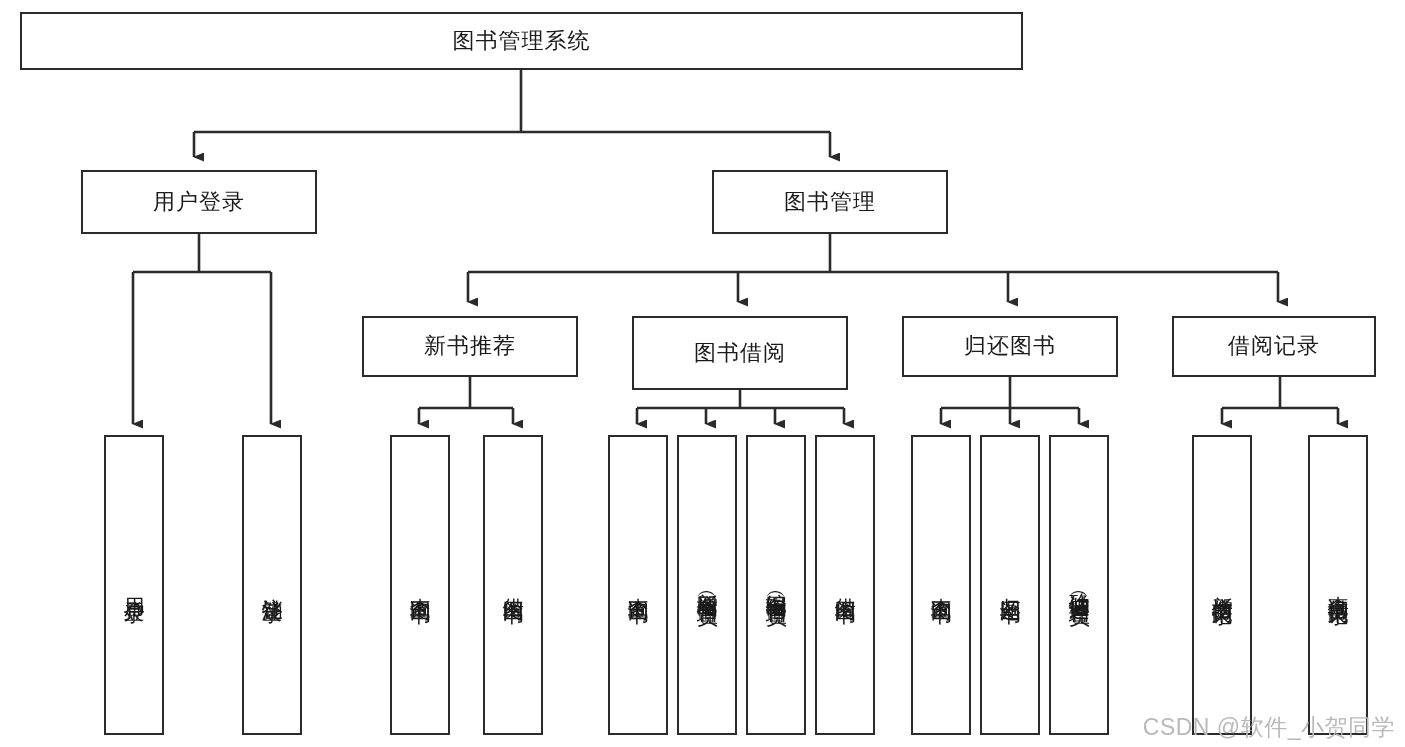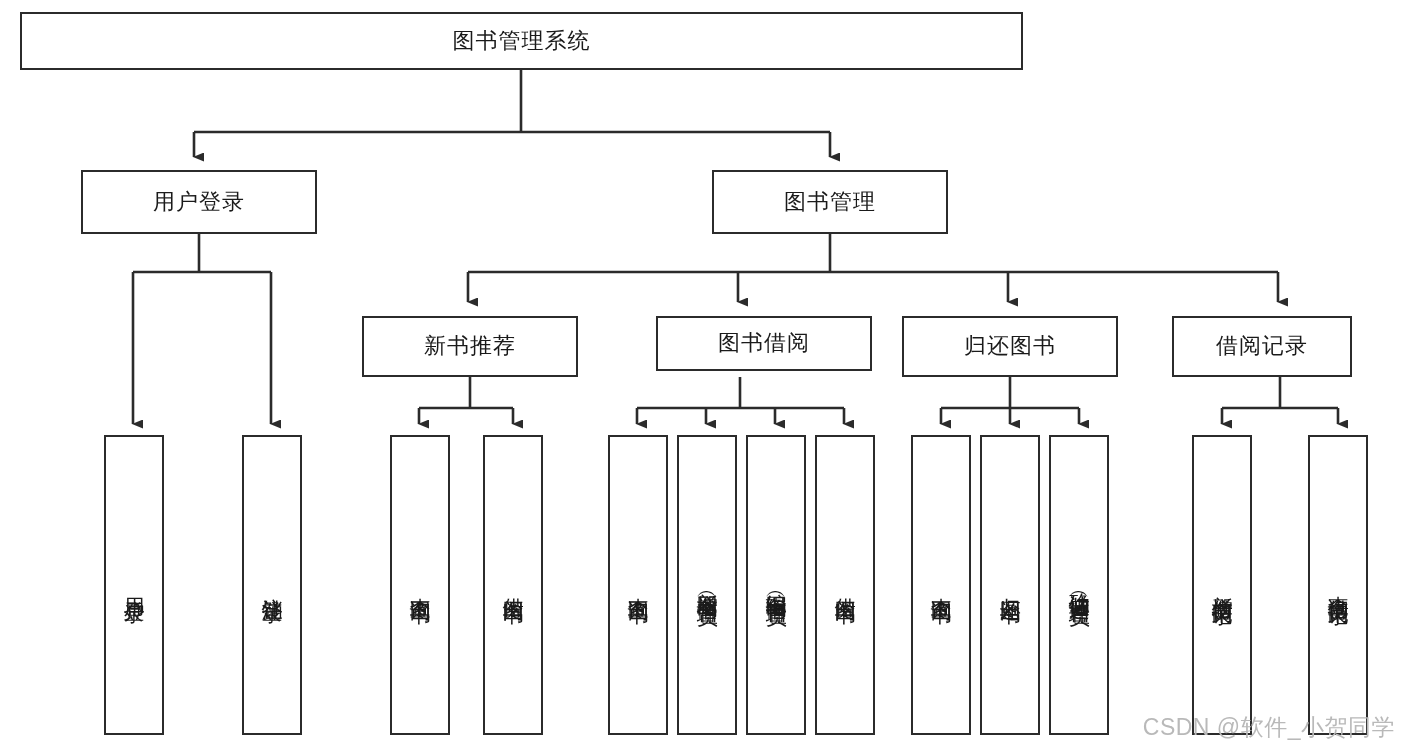--- a/index.html
+++ b/index.html
@@ -131,27 +131,27 @@
   <div class="node node-h" style="left:81px; top:170px; width:236px; height:64px;">
     <span>用户登录</span>
   </div>
   <div class="node node-h" style="left:712px; top:170px; width:236px; height:64px;justify-content:center;">
     <span>图书管理</span>
   </div>
 
   <div class="node node-h" style="left:362px; top:316px; width:216px; height:61px;">
     <span>新书推荐</span>
   </div>
-  <div class="node node-h" style="left:632px; top:316px; width:216px; height:55px;margin-left:24px;">
+  <div class="node node-h" style="left:632px; top:316px; width:216px; height:74px;">
     <span>图书借阅</span>
   </div>
   <div class="node node-h" style="left:902px; top:316px; width:216px; height:61px;">
     <span>归还图书</span>
   </div>
-  <div class="node node-h" style="left:1172px; top:316px; width:180px; height:61px;">
+  <div class="node node-h" style="left:1172px; top:316px; width:204px; height:61px;">
     <span>借阅记录</span>
   </div>
 
   <div class="node node-v" style="left:104px; top:435px; width:60px; height:300px;">
     <span>用户登录</span>
   </div>
   <div class="node node-v" style="left:242px; top:435px; width:60px; height:300px;">
     <span>注销登录</span>
   </div>
 

